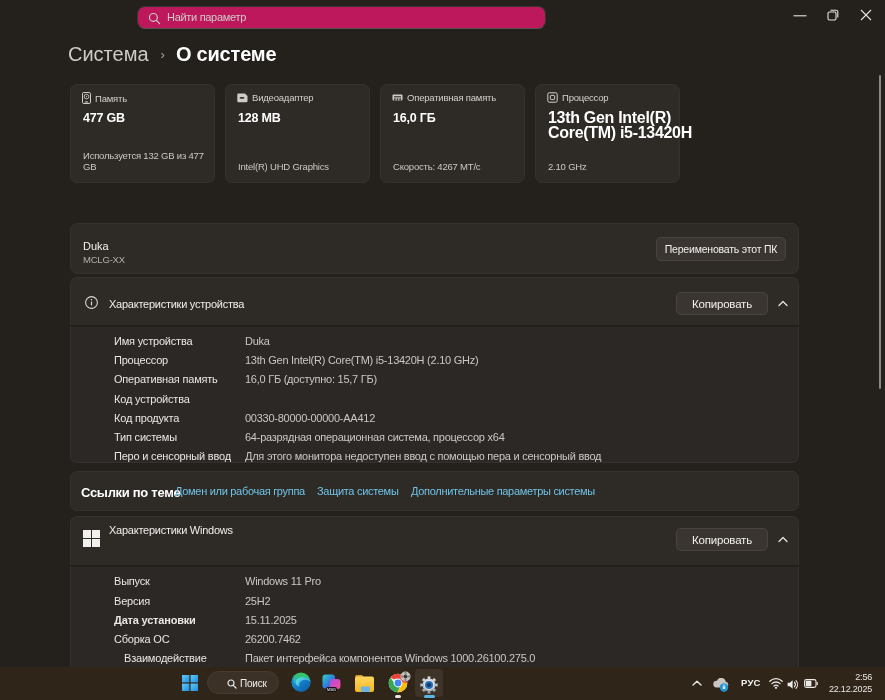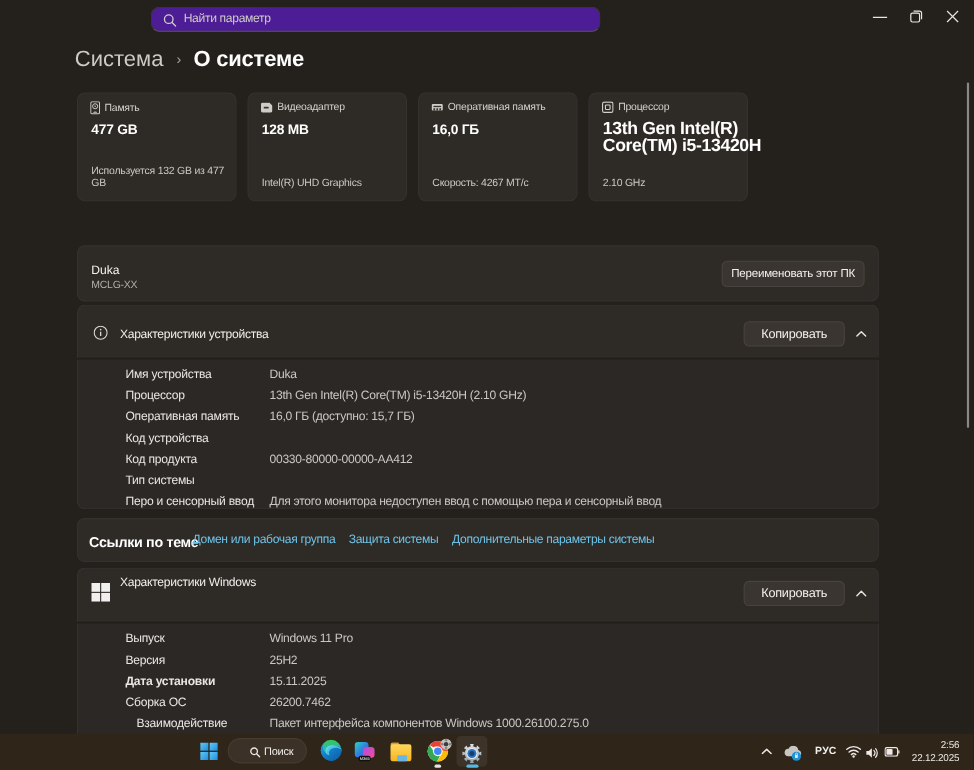--- a/index.html
+++ b/index.html
@@ -7,21 +7,21 @@
 body {
   background:#24201c;
   font-family:"Liberation Sans", sans-serif;
   position:relative;
   color:#f2f0ee;
 }
 .abs { position:absolute; }
 
 #search {
   position:absolute; left:137px; top:6px; width:409px; height:23px;
-  background:#4c1d95; border:1px solid #3a3733; border-bottom-color:#56524e;
+  background:#be185d; border:1px solid #3a3733; border-bottom-color:#56524e;
   border-radius:8px;
 }
 #search .txt { position:absolute; left:29px; top:4px; font-size:11px; letter-spacing:-0.3px; color:#cfccc8; }
 
 .winctl { position:absolute; top:0; height:30px; display:flex; align-items:center; justify-content:center; color:#e7e5e2; }
 
 #crumb { position:absolute; left:68px; top:43px; font-size:20px; color:#cecbc7; }
 #crumb b { color:#ffffff; font-weight:bold; letter-spacing:-0.2px; }
 #crumb .sep { color:#a5a19d; font-size:13px; padding-left:12px; padding-right:11px; position:relative; top:-2px; }
 
@@ -148,20 +148,21 @@
     <div class="tbl-label" style="top:8px;">Имя устройства</div>
     <div class="tbl-val" style="top:8px;">Duka</div>
     <div class="tbl-label" style="top:27px;">Процессор</div>
     <div class="tbl-val" style="top:27px;">13th Gen Intel(R) Core(TM) i5-13420H (2.10 GHz)</div>
     <div class="tbl-label" style="top:46px;">Оперативная память</div>
     <div class="tbl-val" style="top:46px;">16,0 ГБ (доступно: 15,7 ГБ)</div>
     <div class="tbl-label" style="top:66px;">Код устройства</div>
     <div class="tbl-label" style="top:85px;">Код продукта</div>
     <div class="tbl-val" style="top:85px;">00330-80000-00000-AA412</div>
     <div class="tbl-label" style="top:104px;">Тип системы</div>
+    <div class="tbl-val" style="top:104px;">64-разрядная операционная система, процессор x64</div>
     <div class="tbl-label" style="top:123px;">Перо и сенсорный ввод</div>
     <div class="tbl-val" style="top:123px;">Для этого монитора недоступен ввод с помощью пера и сенсорный ввод</div>
   </div>
 
   <div class="row" style="top:471px;height:40px;">
     <div class="abs" style="left:10px;top:13px;font-size:13px;letter-spacing:-0.3px;font-weight:bold;color:#ffffff;white-space:nowrap;">Ссылки по теме</div>
     <div class="abs" style="left:104px;top:13px;font-size:11px;letter-spacing:-0.3px;color:#6fc3e8;white-space:nowrap;">Домен или рабочая группа</div>
     <div class="abs" style="left:246px;top:13px;font-size:11px;letter-spacing:-0.3px;color:#6fc3e8;white-space:nowrap;">Защита системы</div>
     <div class="abs" style="left:340px;top:13px;font-size:11px;letter-spacing:-0.3px;color:#6fc3e8;white-space:nowrap;">Дополнительные параметры системы</div>
   </div>

